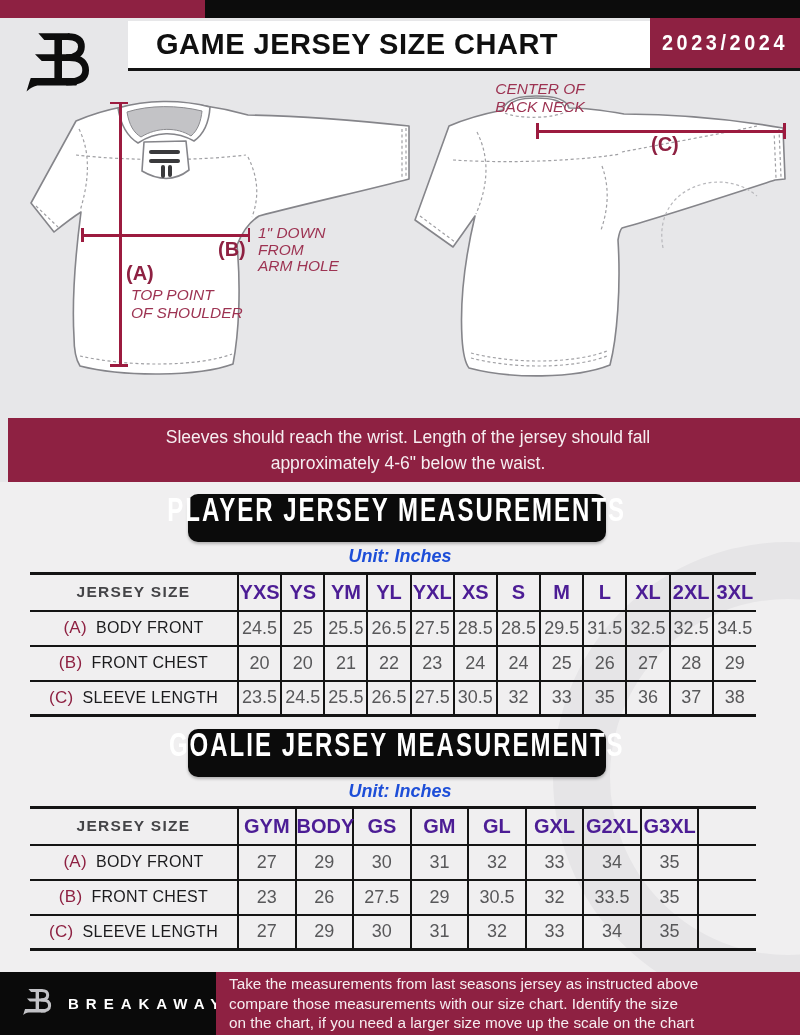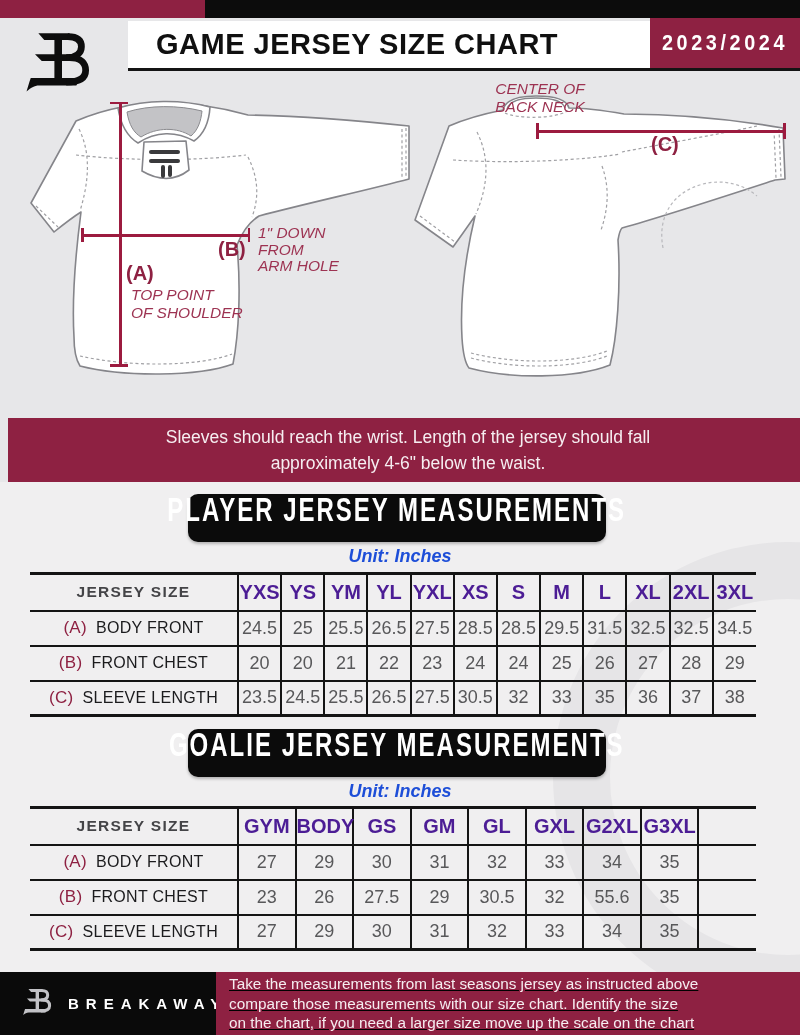--- a/index.html
+++ b/index.html
@@ -46,21 +46,21 @@
   table.mtable tbody tr{height:35px;}
   th.corner{font-size:15.5px;font-weight:bold;letter-spacing:1.3px;color:#444447;}
   th.size{font-size:20px;font-weight:bold;color:#4c1d95;border-left:2px solid #141414;}
   td.val{font-size:18px;color:#58585a;border-left:2px solid #141414;}
   td.rowlab{text-align:left;padding-left:40px;font-size:16px;font-weight:normal;color:#1b1b1d;letter-spacing:0.3px;white-space:nowrap;}
   td.rowlab .key{color:var(--maroon);font-size:17px;margin-right:9px;}
   
   .footer{position:absolute;left:0;top:972px;width:800px;height:63px;display:flex;}
   .f-black{width:216px;background:#0a0a0a;display:flex;align-items:center;}
   .f-brand{color:#fff;font-weight:bold;font-size:15px;letter-spacing:7px;margin-left:12px;white-space:nowrap;}
-  .f-maroon{flex:1;background:var(--maroon);display:flex;flex-direction:column;justify-content:center;padding-left:13px;text-decoration:underline;}
+  .f-maroon{flex:1;background:var(--maroon);display:flex;flex-direction:column;justify-content:center;padding-left:13px;}
   .f-maroon div{color:#f6edf0;font-size:15.3px;line-height:19.5px;white-space:nowrap;}
   :root{--maroon:#8e2142;--linered:#9c1b3f;}
   svg .outline{fill:#ffffff;stroke:#85858a;stroke-width:1.6;stroke-linejoin:round;}
   svg .seam{fill:none;stroke:#a0a0a4;stroke-width:1.2;stroke-dasharray:3,2.6;}
   svg .seam2{fill:none;stroke:#b8b8bc;stroke-width:1.2;stroke-dasharray:3,2.6;}
 </style>
 </head>
 <body>
 
 <div class="page">
@@ -292,21 +292,21 @@
           <td class="val"></td>
         </tr>
         <tr>
           <td class="rowlab"><span class="key">(B)</span>FRONT CHEST</td>
           <td class="val">23</td>
           <td class="val">26</td>
           <td class="val">27.5</td>
           <td class="val">29</td>
           <td class="val">30.5</td>
           <td class="val">32</td>
-          <td class="val">55.6</td>
+          <td class="val">33.5</td>
           <td class="val">35</td>
           <td class="val"></td>
         </tr>
         <tr>
           <td class="rowlab"><span class="key">(C)</span>SLEEVE LENGTH</td>
           <td class="val">27</td>
           <td class="val">29</td>
           <td class="val">30</td>
           <td class="val">31</td>
           <td class="val">32</td>

